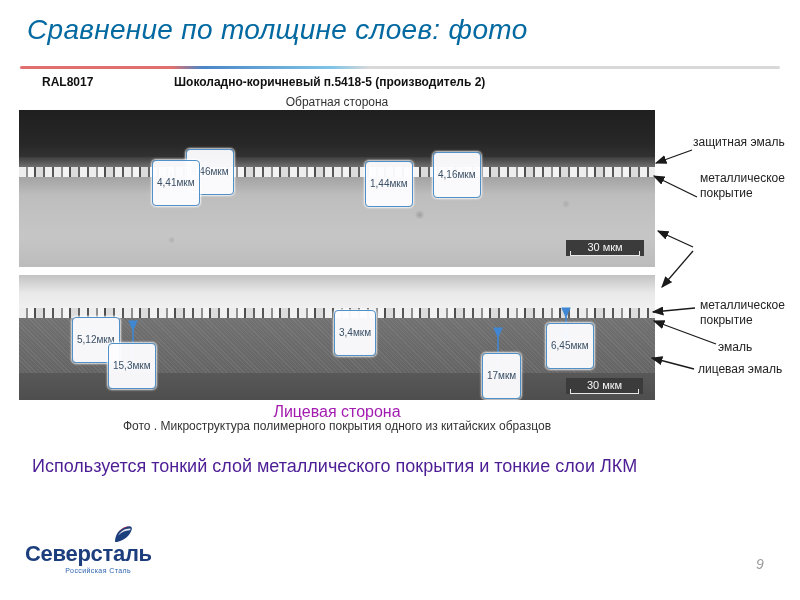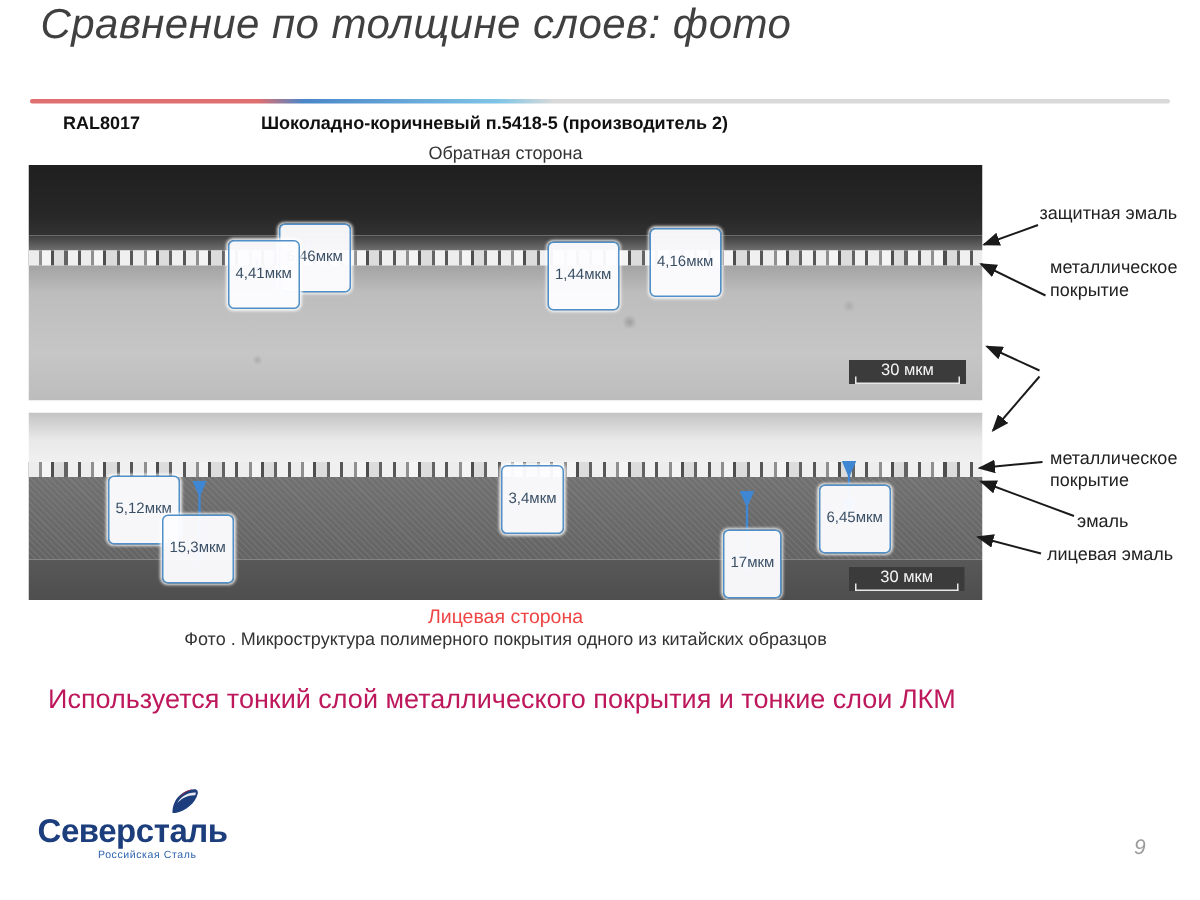--- a/index.html
+++ b/index.html
@@ -3,32 +3,32 @@
 <meta charset="utf-8">
 <style>
   html,body{margin:0;padding:0;background:#fff;}
   #slide{
     position:relative;width:800px;height:600px;background:#ffffff;overflow:hidden;
     font-family:"Liberation Sans","DejaVu Sans",sans-serif;color:#1a1a1a;
   }
   .abs{position:absolute;}
   
   .title{
-    left:27px;top:0;font-size:28px;font-style:italic;font-weight:500;
-    color:#404040;letter-spacing:0.3px;white-space:nowrap;
+    left:27px;top:14px;font-size:28px;font-style:italic;font-weight:500;
+    color:#0369a1;letter-spacing:0.3px;white-space:nowrap;
   }
   .title-divider{
     left:20px;top:66px;width:760px;height:3px;border-radius:2px;
     background:linear-gradient(to right,#e06f6f 0%,#e06f6f 20%,#4a86c8 24%,#7fc4e6 41%,#d9d9d9 46%,#d9d9d9 100%);
   }
   
   .ral{left:42px;top:75px;font-size:12px;font-weight:bold;color:#111;}
   .sample{left:145px;top:75px;font-size:12px;font-weight:bold;color:#111;padding-left:29px;}
   .side-label-top{left:19px;top:95px;width:636px;text-align:center;font-size:12px;color:#333;}
-  .side-label-bottom{left:19px;top:403px;width:636px;text-align:center;font-size:13px;color:#ef4444;}
+  .side-label-bottom{left:19px;top:403px;width:636px;text-align:center;font-size:16px;color:#a21caf;}
   .photo-caption{left:19px;top:419px;width:636px;text-align:center;font-size:12px;color:#333;}
   
   .photo{left:19px;width:636px;overflow:hidden;}
   .photo-top{top:110px;height:157px;}
   .photo-bottom{top:275px;height:125px;}
   .band{width:100%;}
   .p1-resin{height:47px;background:linear-gradient(180deg,#1f1f1f 0%,#272727 70%,#323232 100%);}
   .p1-enamel{height:10px;background:linear-gradient(180deg,#3d3d3d,#6f6f6f);}
   .speckle{height:10px;
     background:repeating-linear-gradient(90deg,#ededed 0 7px,#8f8f8f 7px 9px,#f4f4f4 9px 15px,#4e4e4e 15px 17px,#dcdcdc 17px 24px,#636363 24px 26px,#f0f0f0 26px 33px,#575757 33px 35px);
@@ -56,21 +56,21 @@
   
   .scalebar{
     position:absolute;background:#3b3b3b;color:#f5f5f5;font-weight:normal;font-size:11px;
     text-align:center;line-height:15px;width:78px;height:16px;
   }
   .scalebar .bracket{position:absolute;left:4px;right:4px;bottom:0;height:4px;
     border-left:1px solid #e8e8e8;border-right:1px solid #e8e8e8;border-bottom:1px solid #e8e8e8;}
   
   .layer-label{position:absolute;font-size:12px;line-height:15px;color:#222;}
   
-  .conclusion{left:32px;top:456px;font-size:18px;color:#be185d;white-space:nowrap;}
+  .conclusion{left:32px;top:456px;font-size:18px;color:#4c1d95;white-space:nowrap;}
   
   .logo-text{left:25px;top:541px;font-size:22px;font-weight:bold;color:#1c3e7d;letter-spacing:-0.3px;}
   .logo-subtext{left:40px;top:567px;width:91px;text-align:right;font-size:7px;color:#2d63b0;letter-spacing:0.4px;}
   .page-number{left:756px;top:556px;font-size:14px;font-style:italic;color:#9b9b9b;}
   svg.overlay{position:absolute;left:0;top:0;pointer-events:none;}
 </style>
 </head>
 <body>
 
 <div id="slide">

